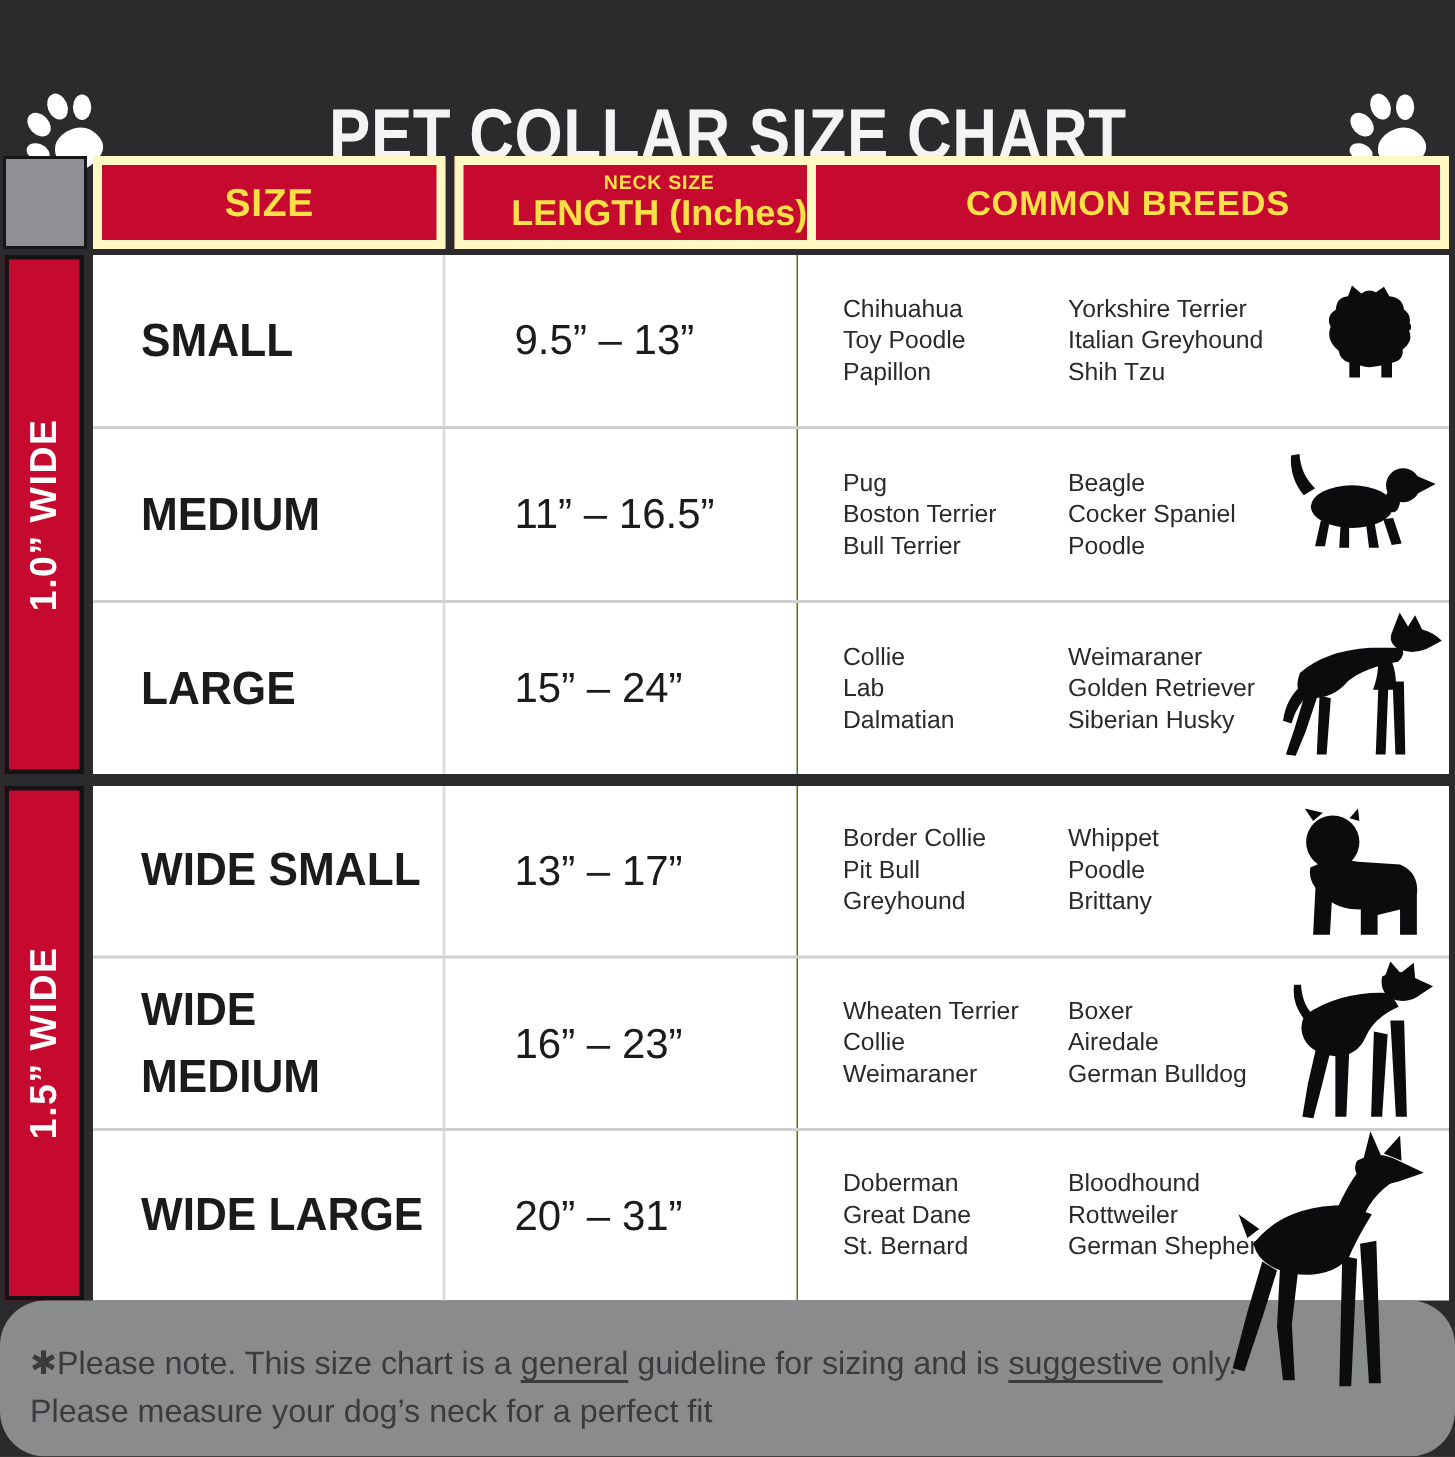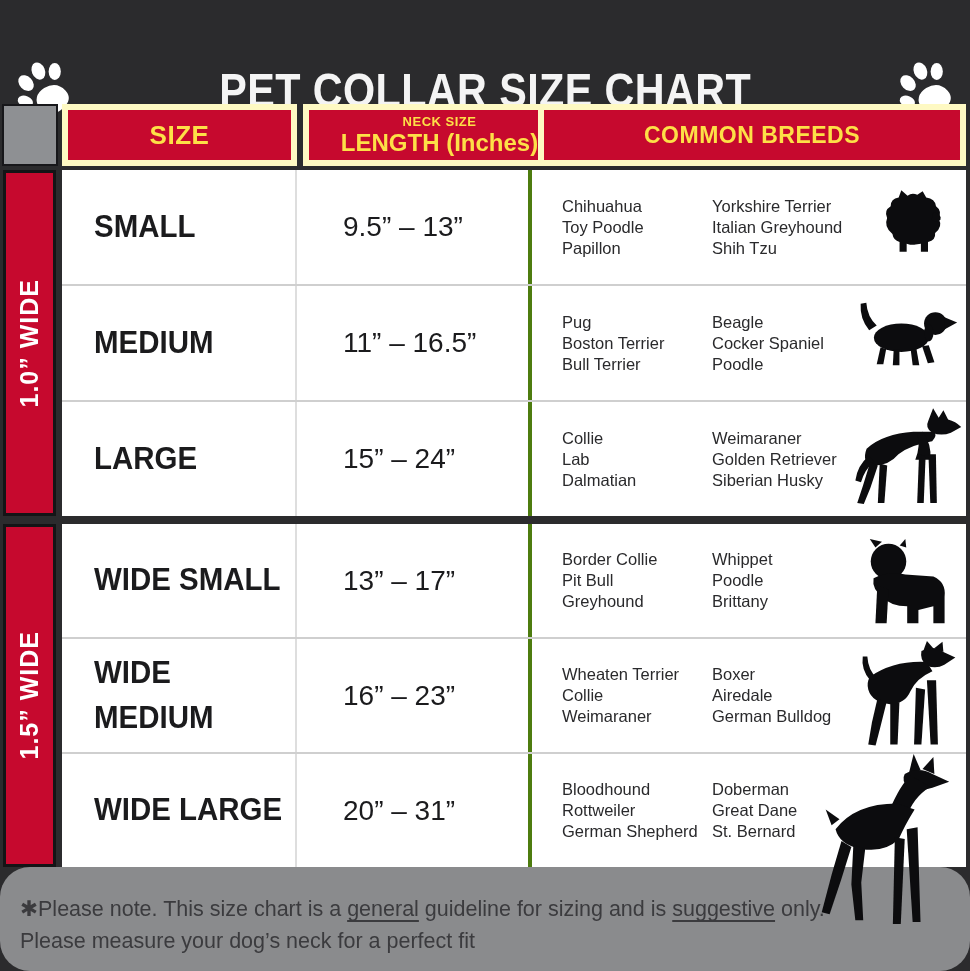--- a/index.html
+++ b/index.html
@@ -42,21 +42,21 @@
   .section-b{top:524px;height:343px;}
   .row{display:flex;box-sizing:border-box;}
   .section-a .row{height:114px;}
   .section-b .row{height:113px;}
   .row + .row{border-top:2px solid #CFCFCF;height:116px;}
   .section-b .row + .row{height:115px;}
   .cell{display:flex;align-items:center;box-sizing:border-box;}
   .cell-size{width:235px;border-right:2px solid #DEDEDE;padding-left:32px;}
   .cell-size span{font-size:31px;font-weight:700;color:#1B1B1D;line-height:1.45;
                   transform:scaleX(.95);transform-origin:left center;}
-  .cell-length{width:235px;border-right:4px solid #4d7c0f;padding-left:46px;}
+  .cell-length{width:235px;border-right:1px solid #4d7c0f;padding-left:46px;}
   .cell-length span{font-size:28px;font-weight:500;color:#1B1B1D;white-space:nowrap;}
   .cell-breeds{flex:1;position:relative;padding-left:30px;}
   .bcol{width:150px;}
   .breed{display:block;font-size:16.5px;line-height:21px;color:#2A2A2C;white-space:nowrap;}
 
   
   .dog{position:absolute;fill:#0C0C0E;}
   .dog-pom{right:22px;bottom:22px;width:64px;height:74px;}
   .dog-beagle{right:6px;bottom:32px;width:106px;height:70px;}
   .dog-shepherd{right:2px;bottom:6px;width:118px;height:104px;}
@@ -272,28 +272,28 @@
 
     <div class="row">
       <div class="cell cell-size">
         <span>WIDE LARGE</span>
       </div>
       <div class="cell cell-length">
         <span>20” – 31”</span>
       </div>
       <div class="cell cell-breeds">
         <div class="bcol">
+          <span class="breed">Doberman</span>
+          <span class="breed">Great Dane</span>
+          <span class="breed">St. Bernard</span>
+        </div>
+        <div class="bcol">
           <span class="breed">Bloodhound</span>
           <span class="breed">Rottweiler</span>
           <span class="breed">German Shepherd</span>
-        </div>
-        <div class="bcol">
-          <span class="breed">Doberman</span>
-          <span class="breed">Great Dane</span>
-          <span class="breed">St. Bernard</span>
         </div>
       </div>
     </div>
   </div>
 
   <div class="doberman-wrap">
     <svg viewBox="0 0 170 190">
       <path d="M112 20 L117 0 L124 16 Z"></path>
       <path d="M126 15 L137 3 L138 20 Z"></path>
       <path d="M108 20 Q122 12 136 20 L153 28 L136 34 Q124 38 112 34 Q104 27 108 20 Z"></path>

